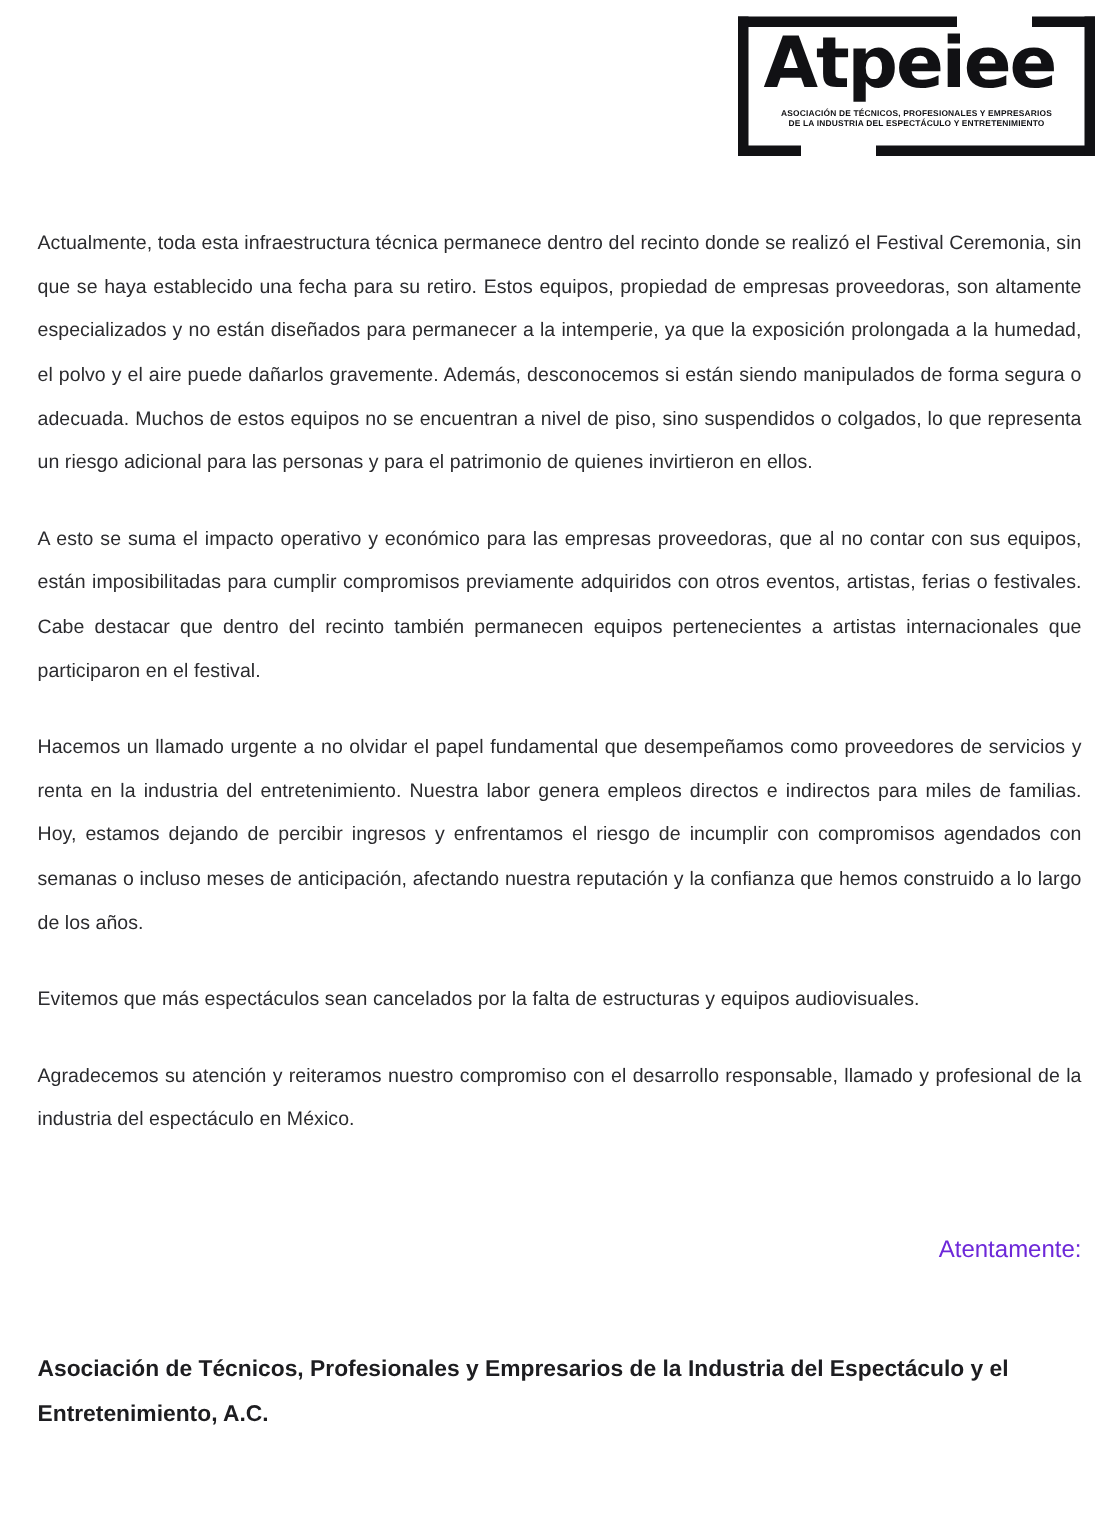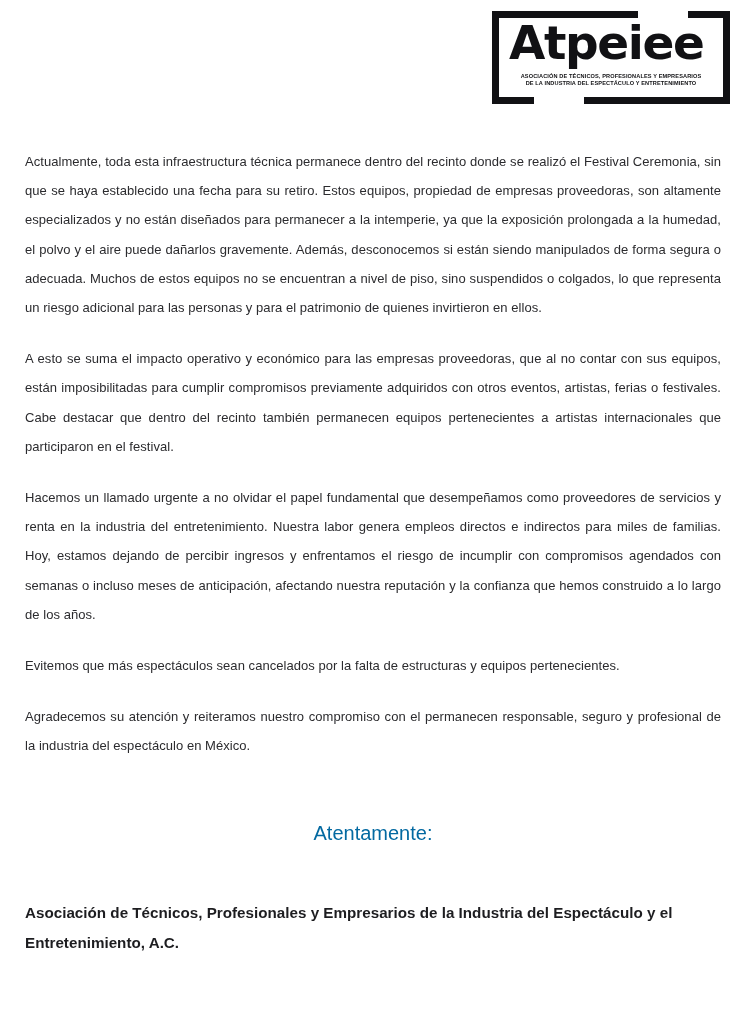--- a/index.html
+++ b/index.html
@@ -87,24 +87,24 @@
     text-align: justify;
     text-justify: inter-word;
     letter-spacing: 0.05px;
     color: #2b2b2e;
   }
   .para:last-child { margin-bottom: 0; }
 
   .sign-off {
     margin: 0;
     padding-top: 36px;
-    font-size: 20px;
+    font-size: 16px;
     line-height: 29.2px;
-    text-align: center;
-    color: #0369a1;
+    text-align: right;
+    color: #6d28d9;
   }
   .signature {
     margin: 0;
     padding-top: 50px;
     font-size: 15.2px;
     line-height: 30px;
     font-weight: 700;
     text-align: left;
     letter-spacing: 0.01px;
     color: #1d1d20;
@@ -134,22 +134,22 @@
 </div>
 
 <div class="doc">
 
   <p class="para">Actualmente, toda esta infraestructura técnica permanece dentro del recinto donde se realizó el Festival Ceremonia, sin que se haya establecido una fecha para su retiro. Estos equipos, propiedad de empresas proveedoras, son altamente especializados y no están diseñados para permanecer a la intemperie, ya que la exposición prolongada a la humedad, el polvo y el aire puede dañarlos gravemente. Además, desconocemos si están siendo manipulados de forma segura o adecuada. Muchos de estos equipos no se encuentran a nivel de piso, sino suspendidos o colgados, lo que representa un riesgo adicional para las personas y para el patrimonio de quienes invirtieron en ellos.</p>
 
   <p class="para">A esto se suma el impacto operativo y económico para las empresas proveedoras, que al no contar con sus equipos, están imposibilitadas para cumplir compromisos previamente adquiridos con otros eventos, artistas, ferias o festivales. Cabe destacar que dentro del recinto también permanecen equipos pertenecientes a artistas internacionales que participaron en el festival.</p>
 
   <p class="para">Hacemos un llamado urgente a no olvidar el papel fundamental que desempeñamos como proveedores de servicios y renta en la industria del entretenimiento. Nuestra labor genera empleos directos e indirectos para miles de familias. Hoy, estamos dejando de percibir ingresos y enfrentamos el riesgo de incumplir con compromisos agendados con semanas o incluso meses de anticipación, afectando nuestra reputación y la confianza que hemos construido a lo largo de los años.</p>
 
-  <p class="para">Evitemos que más espectáculos sean cancelados por la falta de estructuras y equipos pertenecientes.</p>
+  <p class="para">Evitemos que más espectáculos sean cancelados por la falta de estructuras y equipos audiovisuales.</p>
 
-  <p class="para">Agradecemos su atención y reiteramos nuestro compromiso con el permanecen responsable, seguro y profesional de la industria del espectáculo en México.</p>
+  <p class="para">Agradecemos su atención y reiteramos nuestro compromiso con el desarrollo responsable, llamado y profesional de la industria del espectáculo en México.</p>
 
 
   <p class="sign-off">Atentamente:</p>
 
   <p class="signature">Asociación de Técnicos, Profesionales y Empresarios de la Industria del Espectáculo y el Entretenimiento, A.C.</p>
 
 </div>
 
 </body></html>

